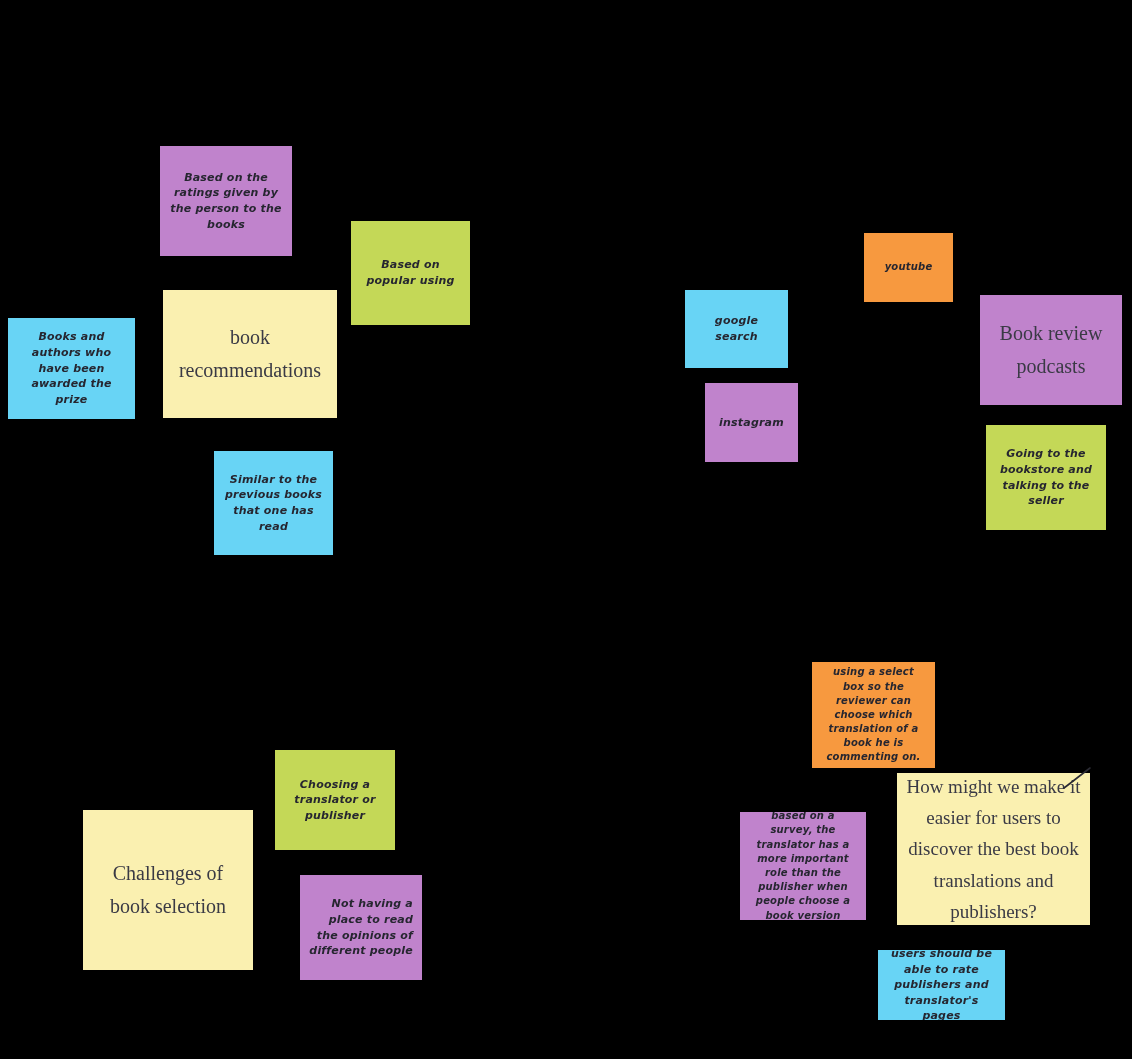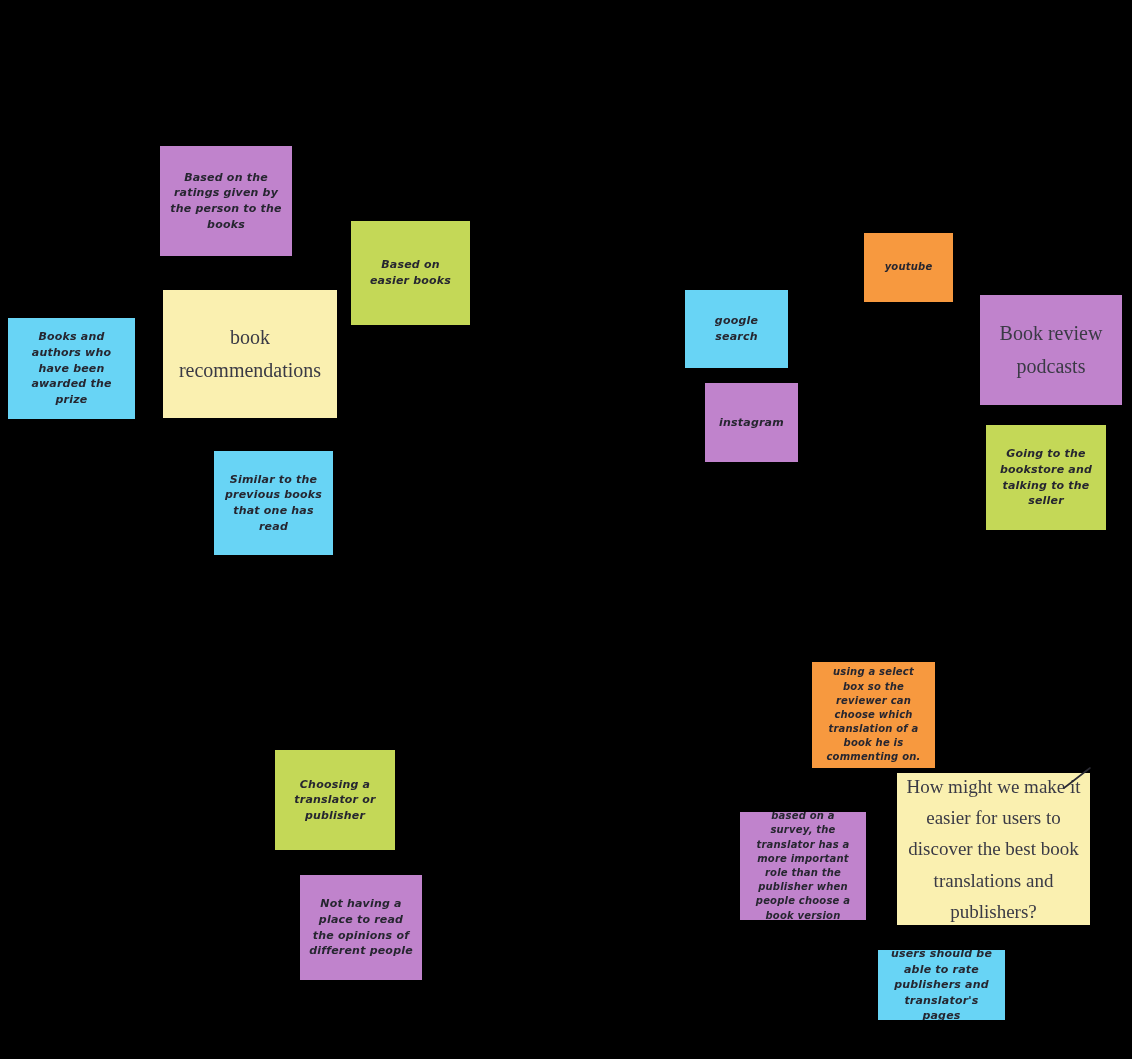--- a/index.html
+++ b/index.html
@@ -53,31 +53,32 @@
     position: absolute;
     pointer-events: none;
   }
 </style>
 </head>
 <body>
 
 <div id="board" style="width: 1132px; height: 1059px; background: rgb(0, 0, 0);">
 
   <div class="note hand" style="left: 160px; top: 146px; width: 132px; height: 110px; background: rgb(192, 131, 204); font-size: 11px;">Based on the ratings given by the person to the books</div>
-    <div class="note hand" style="left: 351px; top: 221px; width: 119px; height: 104px; background: rgb(196, 216, 87); font-size: 11px;">Based on easier books</div>
+    <div class="note hand" style="left: 351px; top: 221px; width: 119px; height: 104px; background: rgb(196, 216, 87); font-size: 11px;">Based on popular using</div>
     <div class="note title" style="left: 163px; top: 290px; width: 174px; height: 128px; background: rgb(250, 240, 176); font-size: 20px;">book recommendations</div>
     <div class="note hand" style="left: 8px; top: 318px; width: 127px; height: 101px; background: rgb(104, 212, 245); font-size: 11px;">Books and authors who have been awarded the prize</div>
     <div class="note hand" style="left: 214px; top: 451px; width: 119px; height: 104px; background: rgb(104, 212, 245); font-size: 11px;">Similar to the previous books that one has read</div>
     <div class="note hand" style="left: 864px; top: 233px; width: 89px; height: 69px; background: rgb(247, 153, 63); font-size: 10px;">youtube</div>
     <div class="note hand" style="left: 685px; top: 290px; width: 103px; height: 78px; background: rgb(104, 212, 245); font-size: 11px;">google search</div>
     <div class="note title" style="left: 980px; top: 295px; width: 142px; height: 110px; background: rgb(192, 131, 204); font-size: 20px;">Book review podcasts</div>
     <div class="note hand" style="left: 705px; top: 383px; width: 93px; height: 79px; background: rgb(192, 131, 204); font-size: 11px;">instagram</div>
     <div class="note hand" style="left: 986px; top: 425px; width: 120px; height: 105px; background: rgb(196, 216, 87); font-size: 11px;">Going to the bookstore and talking to the seller</div>
     <div class="note hand" style="left: 275px; top: 750px; width: 120px; height: 100px; background: rgb(196, 216, 87); font-size: 11px;">Choosing a translator or publisher</div>
-    <div class="note hand" style="left: 300px; top: 875px; width: 122px; height: 105px; background: rgb(192, 131, 204); font-size: 11px;">Not having a place to read the opinions of different people</div>
+    <div class="note title" style="left: 83px; top: 810px; width: 170px; height: 160px; background: rgb(250, 240, 176); font-size: 20px;">Challenges of book selection</div>
+    <div class="note hand" style="left: 300px; top: 875px; width: 122px; height: 105px; background: rgb(192, 131, 204); font-size: 11px; text-align: right;">Not having a place to read the opinions of different people</div>
     <div class="note hand" style="left: 812px; top: 662px; width: 123px; height: 106px; background: rgb(247, 153, 63); font-size: 10px;">using a select box so the reviewer can choose which translation of a book he is commenting on.</div>
     <div class="note title" style="left: 897px; top: 773px; width: 193px; height: 152px; background: rgb(250, 240, 176); font-size: 19px;">How might we make it easier for users to discover the best book translations and publishers?</div>
     <div class="note hand" style="left: 740px; top: 812px; width: 126px; height: 108px; background: rgb(192, 131, 204); font-size: 10px;">based on a survey, the translator has a more important role than the publisher when people choose a book version</div>
     <div class="note hand" style="left: 878px; top: 950px; width: 127px; height: 70px; background: rgb(104, 212, 245); font-size: 11px;">users should be able to rate publishers and translator's pages</div>
     <svg class="flourish" style="left:1060px; top:766px; width:36px; height:26px;" viewBox="0 0 36 26">
     <path d="M4 22 C 12 16, 22 8, 30 2" stroke="#2b2b33" stroke-width="1.6" fill="none" stroke-linecap="round"></path>
   </svg>
 </div>
 
 </body></html>

